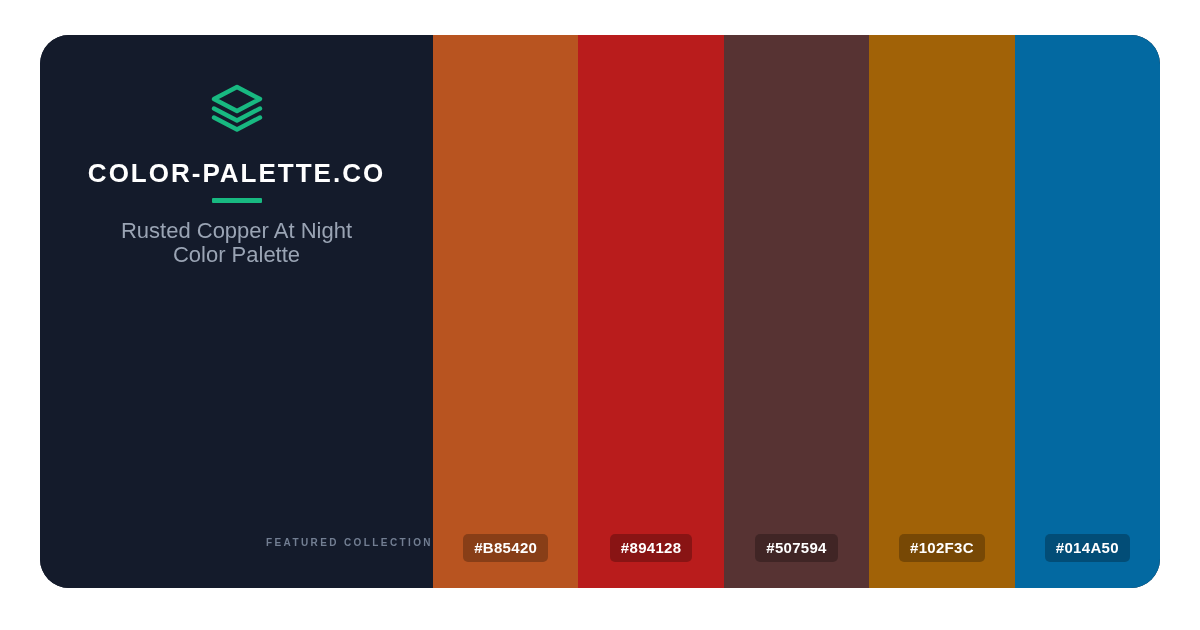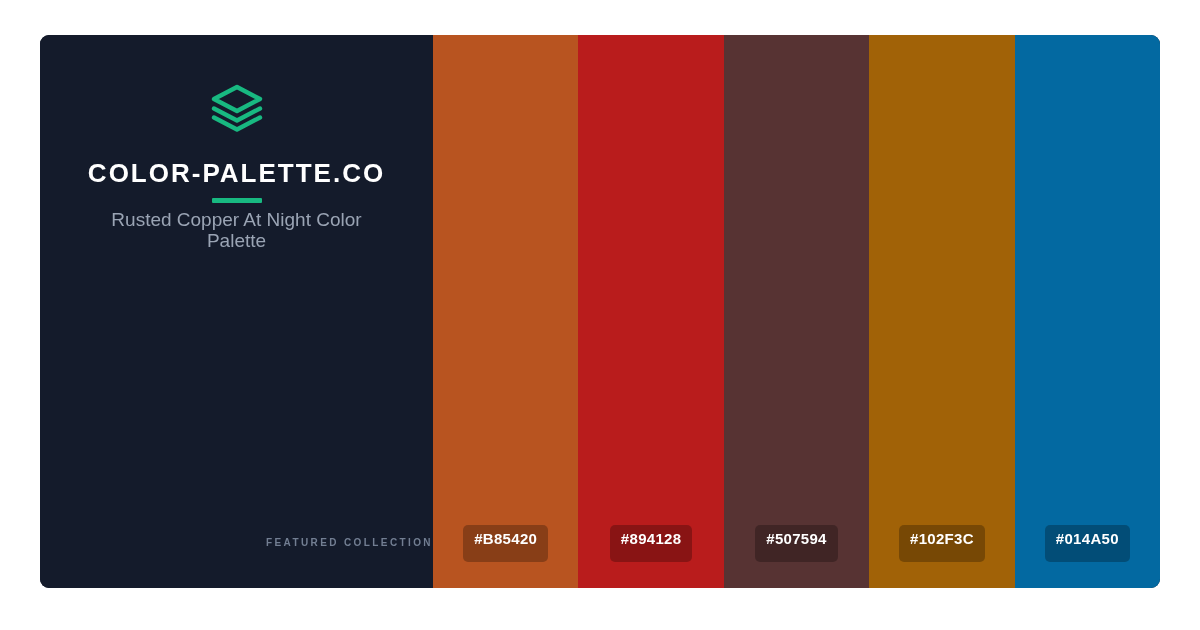--- a/index.html
+++ b/index.html
@@ -21,21 +21,21 @@
     height: 630px;
   }
 
   
   .palette-card {
     position: absolute;
     left: 40px;
     top: 35px;
     width: 1120px;
     height: 553px;
-    border-radius: 9px;
+    border-radius: 29px;
     overflow: hidden;
     display: flex;
     flex-direction: row;
     background: #141b2b;
   }
 
   
   .info-panel {
     position: relative;
     width: 393px;
@@ -73,24 +73,24 @@
 
   .title-rule {
     margin-top: 12px;
     width: 50px;
     height: 5px;
     border-radius: 1px;
     background: #18b981;
   }
 
   .brand-subtitle {
-    margin-top: 7px;
+    margin-top: 16px;
     width: 286px;
     color: #9aa4b4;
-    font-size: 19px;
+    font-size: 22px;
     font-weight: normal;
     line-height: 1.08;
     text-align: center;
   }
 
   .panel-footer {
     position: absolute;
     left: 0;
     right: 0;
     bottom: 38px;
@@ -115,21 +115,21 @@
   .swatch {
     flex: 1 1 0;
     position: relative;
     display: flex;
     align-items: flex-end;
     justify-content: center;
   }
 
   .swatch-badge {
     margin-bottom: 26px;
-    padding: 6px 11px 16px 11px;
+    padding: 6px 11px 7px 11px;
     border-radius: 5px;
     background: rgba(0, 0, 0, 0.26);
     color: #ffffff;
     font-size: 15px;
     font-weight: bold;
     letter-spacing: 0.3px;
     line-height: 1;
     white-space: nowrap;
   }
 </style>

